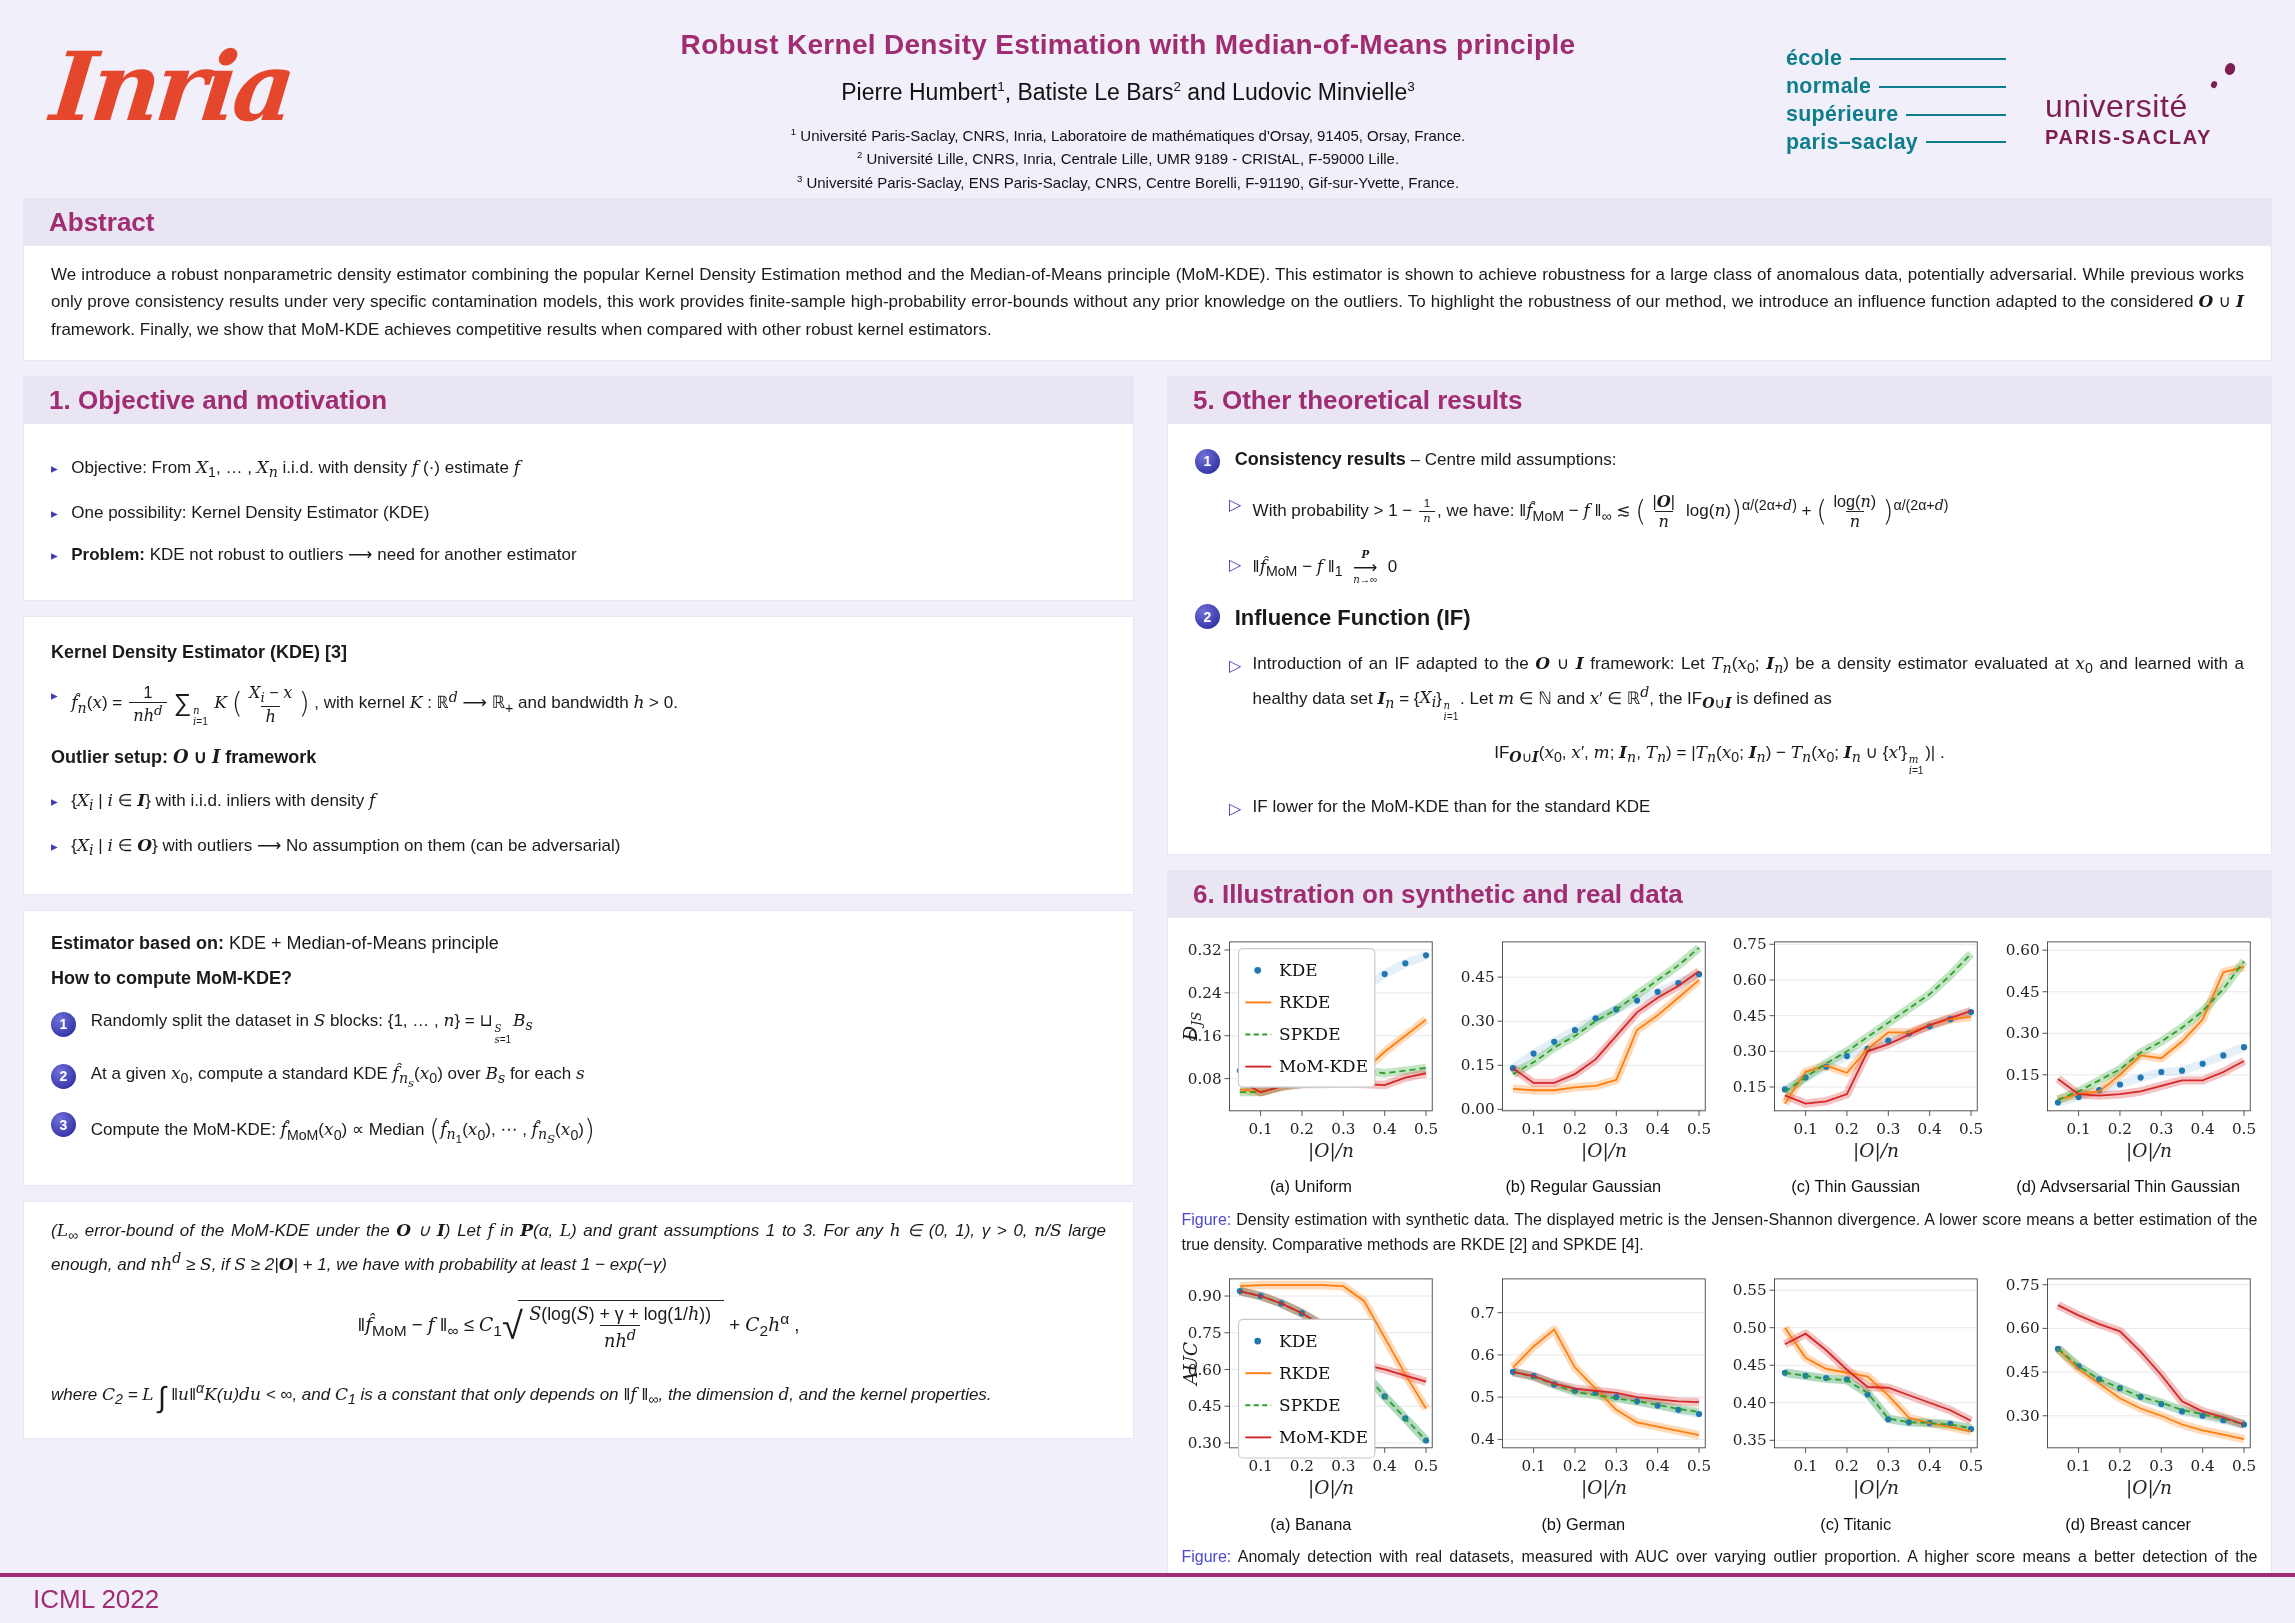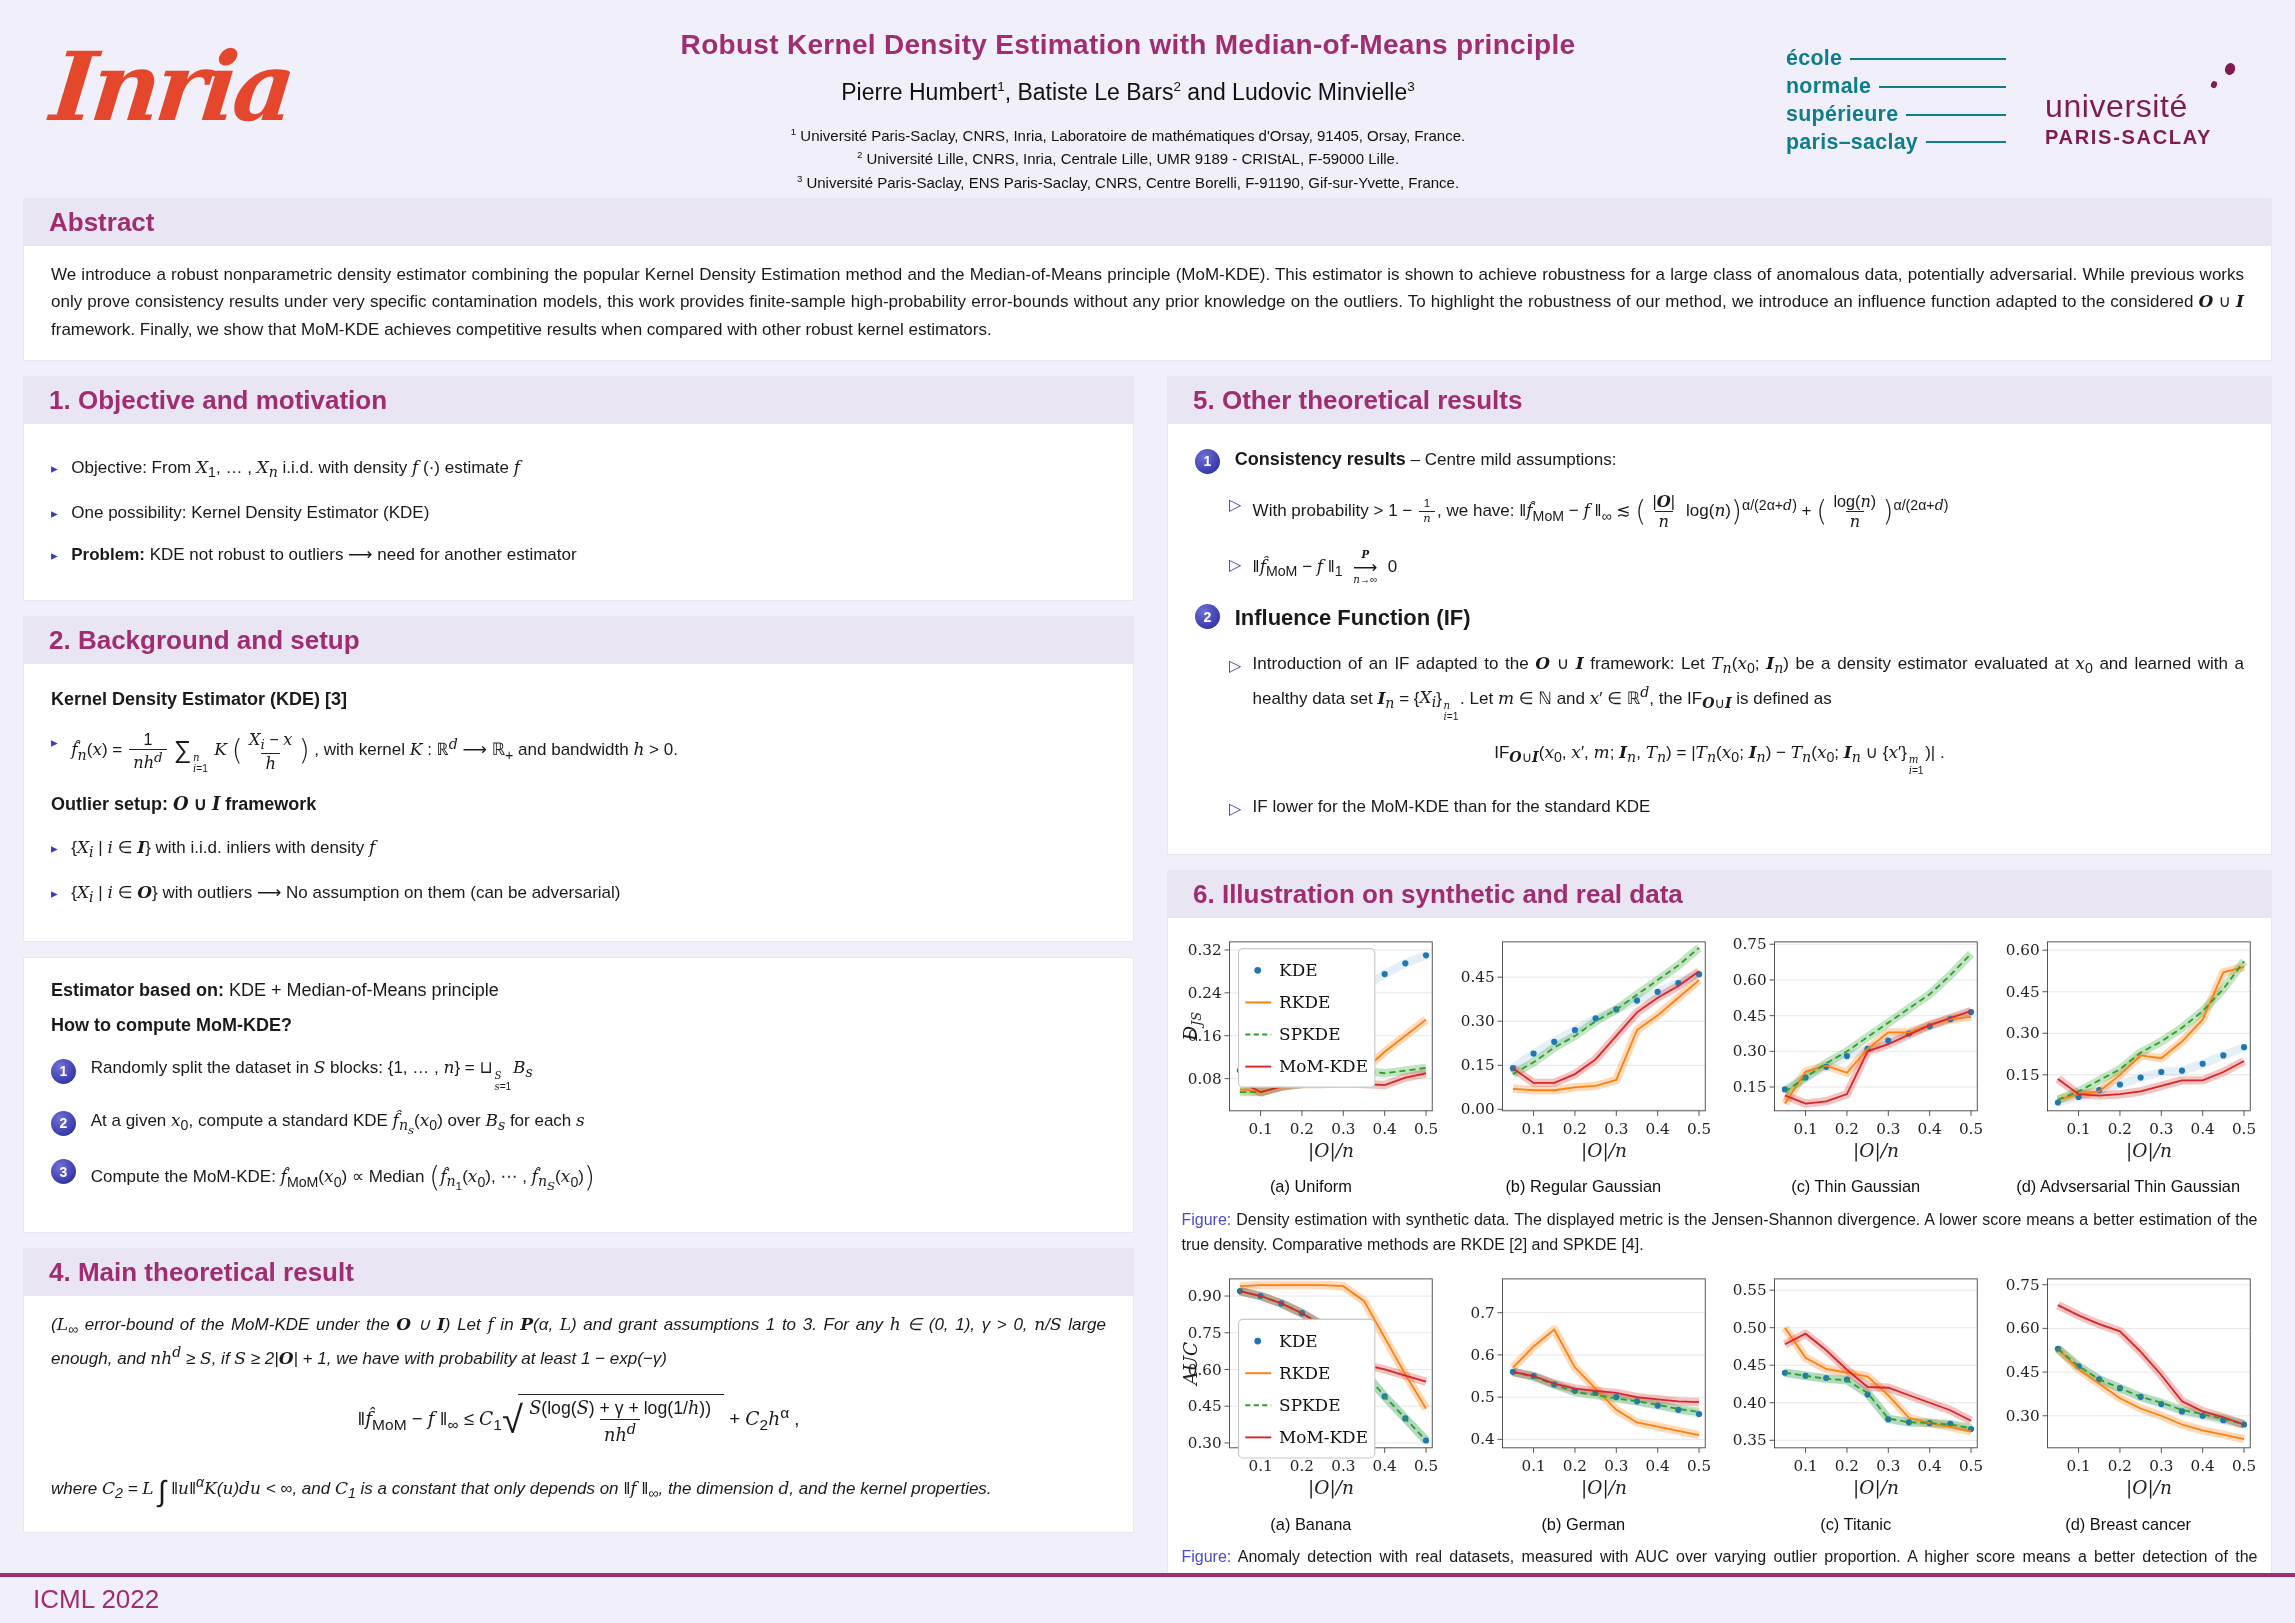--- a/index.html
+++ b/index.html
@@ -147,21 +147,20 @@
               <span>One possibility: Kernel Density Estimator (KDE)</span>
             </div>
           <div class="bl">
               <span class="tri">▸</span>
               <span><b>Problem:</b> KDE not robust to outliers ⟶ need for another estimator</span>
             </div>
         </div>
       </section>
 
       <section class="panel">
-        <div class="panel-h">2. Background and setup</div>
         <div class="panel-b">
           <div class="boldline">Kernel Density Estimator (KDE) [3]</div>
           <div class="bl">
               <span class="tri">▸</span>
               <span><i>f̂</i><sub><i>n</i></sub>(<i>x</i>) = <span class="frac">
                   <span class="ft">1</span>
                   <span class="fb"><i>nh</i><sup><i>d</i></sup></span>
                 </span> <span class="sum">∑</span><span class="supsub">
                   <span><i>n</i></span>
                   <span><i>i</i>=1</span>
@@ -198,21 +197,20 @@
               <span>At a given <i>x</i><sub>0</sub>, compute a standard KDE <i>f̂</i><sub><i>n<sub>s</sub></i></sub>(<i>x</i><sub>0</sub>) over <i>B<sub>s</sub></i> for each <i>s</i></span>
             </div>
           <div class="step">
               <span class="snum">3</span>
               <span>Compute the MoM-KDE: <i>f̂</i><sub>MoM</sub>(<i>x</i><sub>0</sub>) ∝ Median <span class="big">(</span><i>f̂</i><sub><i>n</i><sub>1</sub></sub>(<i>x</i><sub>0</sub>), ⋯ , <i>f̂</i><sub><i>n<sub>S</sub></i></sub>(<i>x</i><sub>0</sub>)<span class="big">)</span></span>
             </div>
         </div>
       </section>
 
       <section class="panel">
-        <div class="panel-h">4. Main theoretical result</div>
         <div class="panel-b">
           <div class="thm justify">(<i>L</i><sub>∞</sub> error-bound of the MoM-KDE under the <span class="mc">O</span> ∪ <span class="mc">I</span>) Let <i>f</i> in <span class="mc">P</span>(α, <i>L</i>) and grant assumptions 1 to 3. For any <i>h</i> ∈ (0, 1), γ &gt; 0, <i>n</i>/<i>S</i> large enough, and <i>nh</i><sup><i>d</i></sup> ≥ <i>S</i>, if <i>S</i> ≥ 2|<span class="mc">O</span>| + 1, we have with probability at least 1 − exp(−γ)</div>
           <div class="ctr" style="font-size:18.6px;">‖<i>f̂</i><sub>MoM</sub> − <i>f</i> ‖<sub>∞</sub> ≤ <i>C</i><sub>1</sub><span class="sqrt">√</span><span class="sqin">
                 <span class="frac">
                   <span class="ft"><i>S</i>(log(<i>S</i>) + γ + log(1/<i>h</i>))</span>
                   <span class="fb"><i>nh</i><sup><i>d</i></sup></span>
                 </span>
               </span> + <i>C</i><sub>2</sub><i>h</i><sup>α</sup> ,</div>
           <div class="thm justify">where <i>C</i><sub>2</sub> = <i>L</i> <span class="int">∫</span> ‖<i>u</i>‖<sup>α</sup><i>K</i>(<i>u</i>)<i>du</i> &lt; ∞, and <i>C</i><sub>1</sub> is a constant that only depends on ‖<i>f</i> ‖<sub>∞</sub>, the dimension <i>d</i>, and the kernel properties.</div>
         </div>

